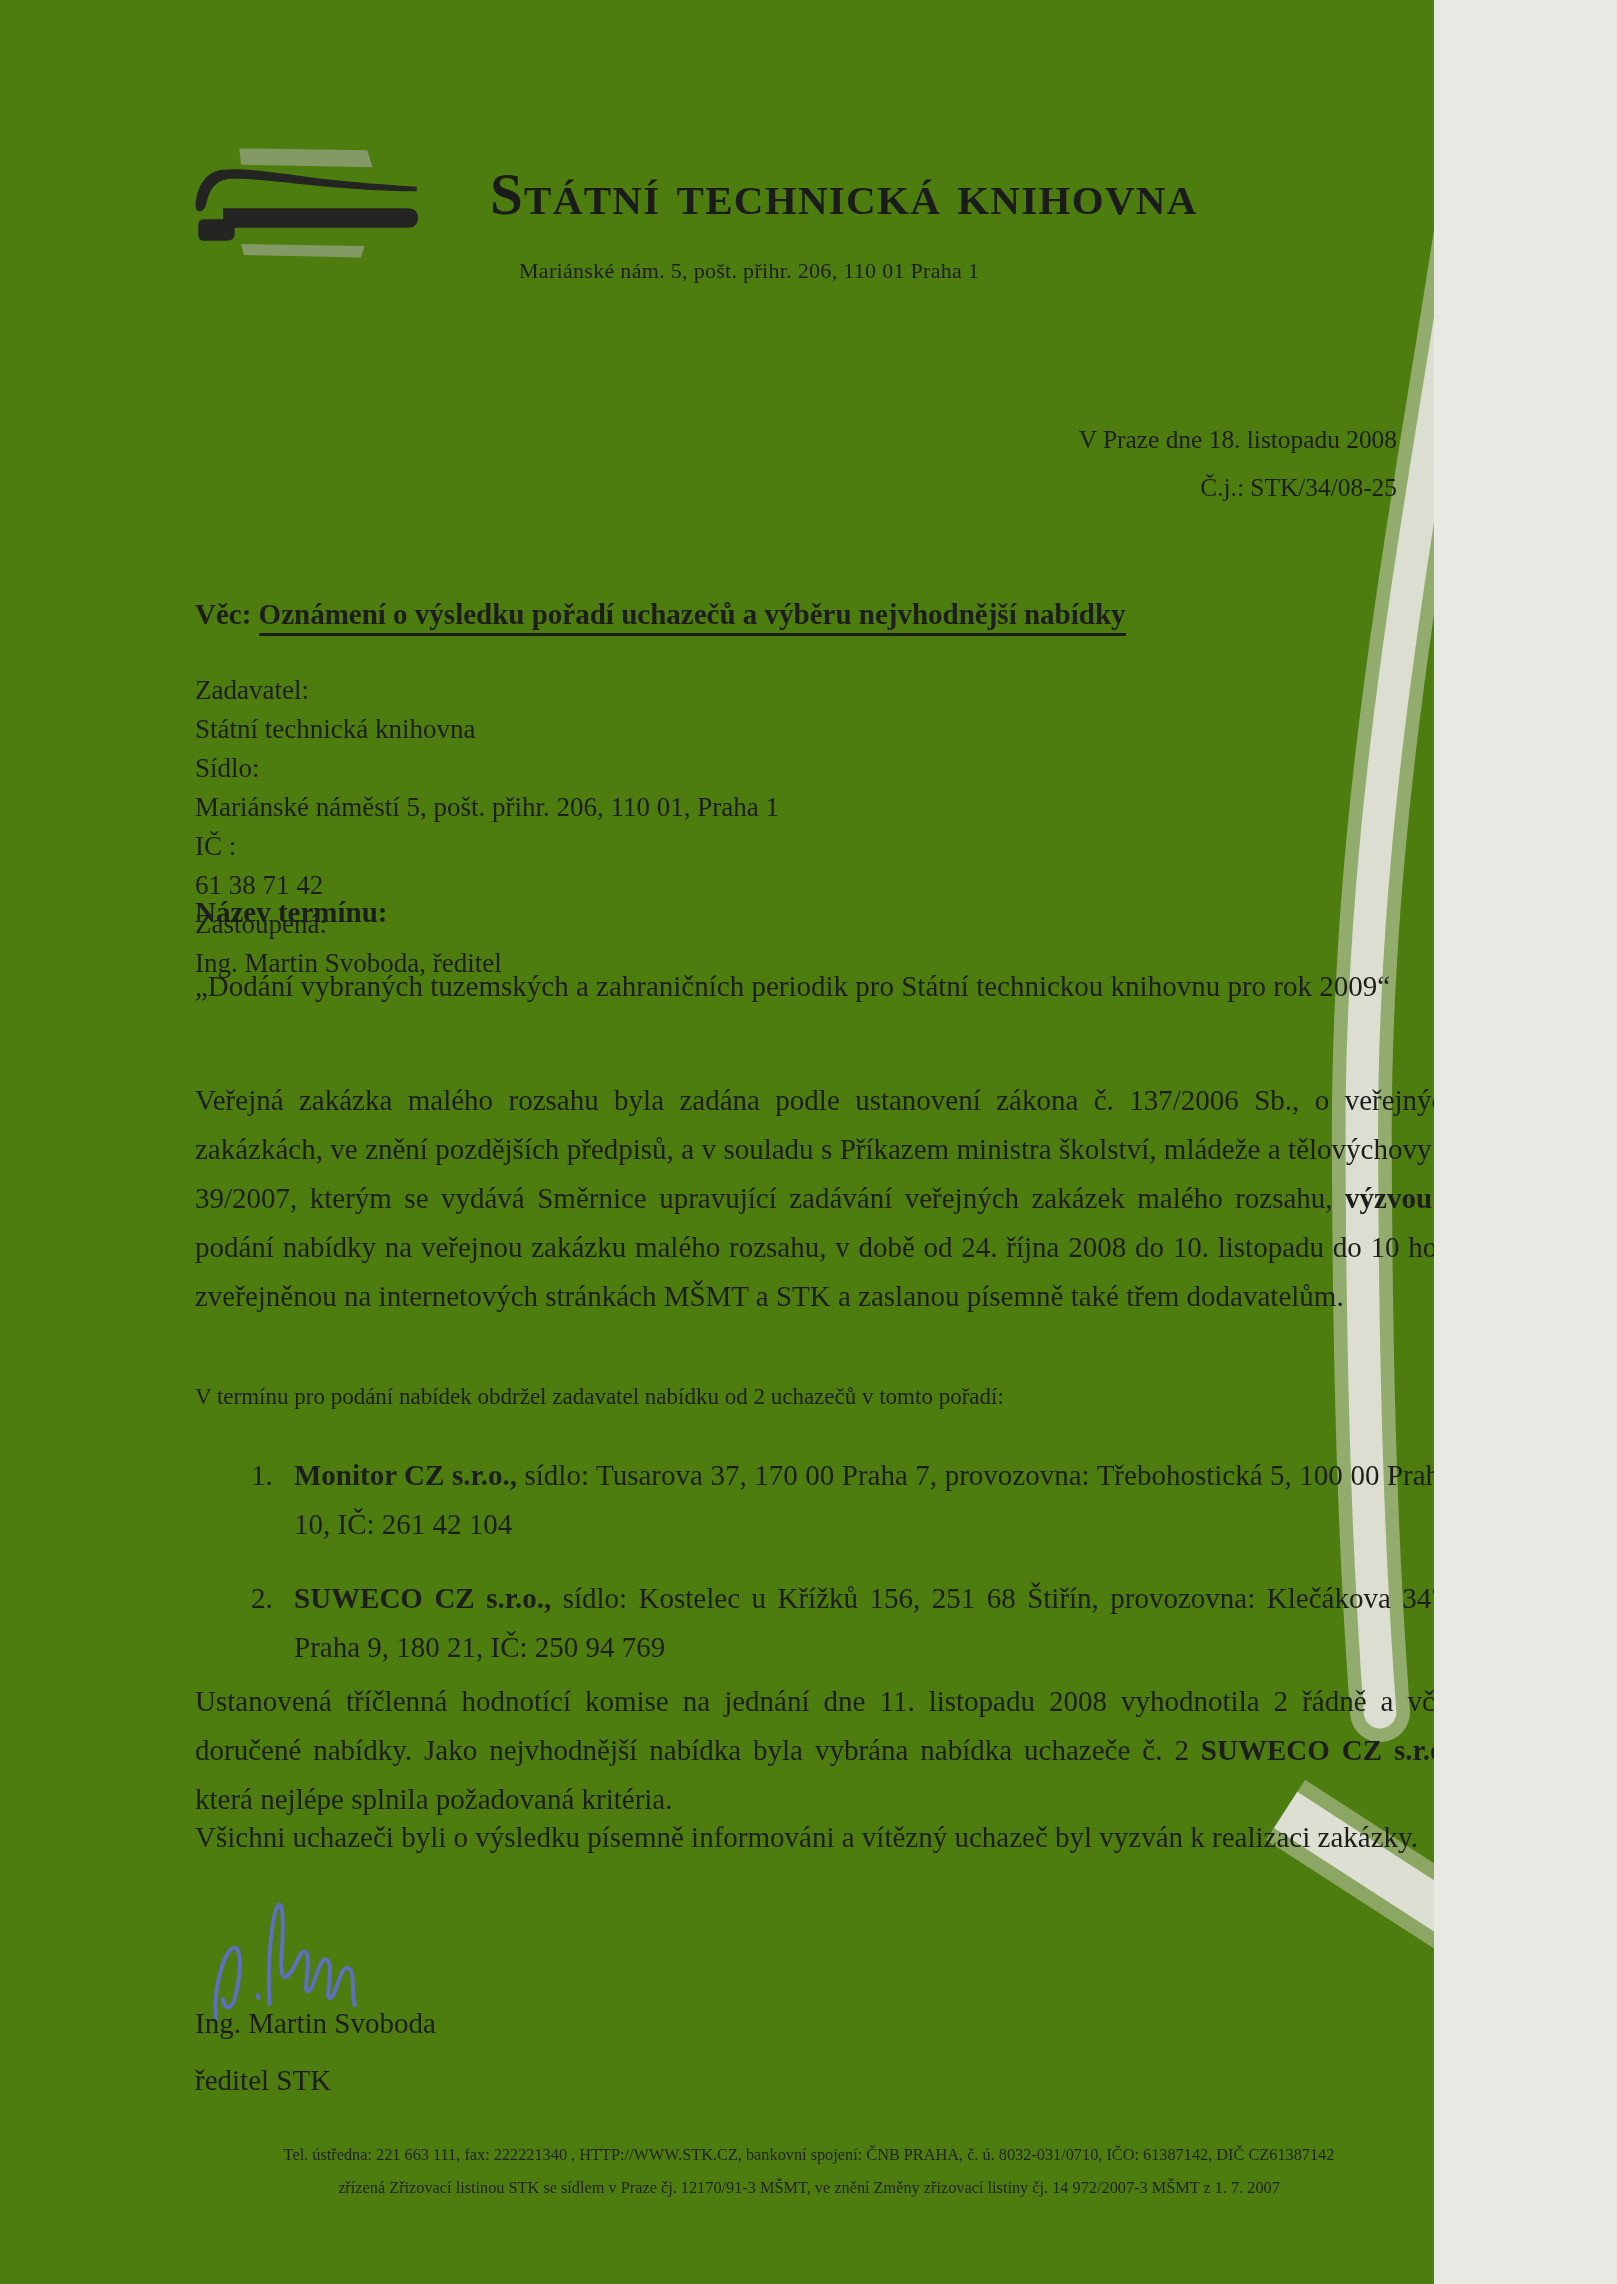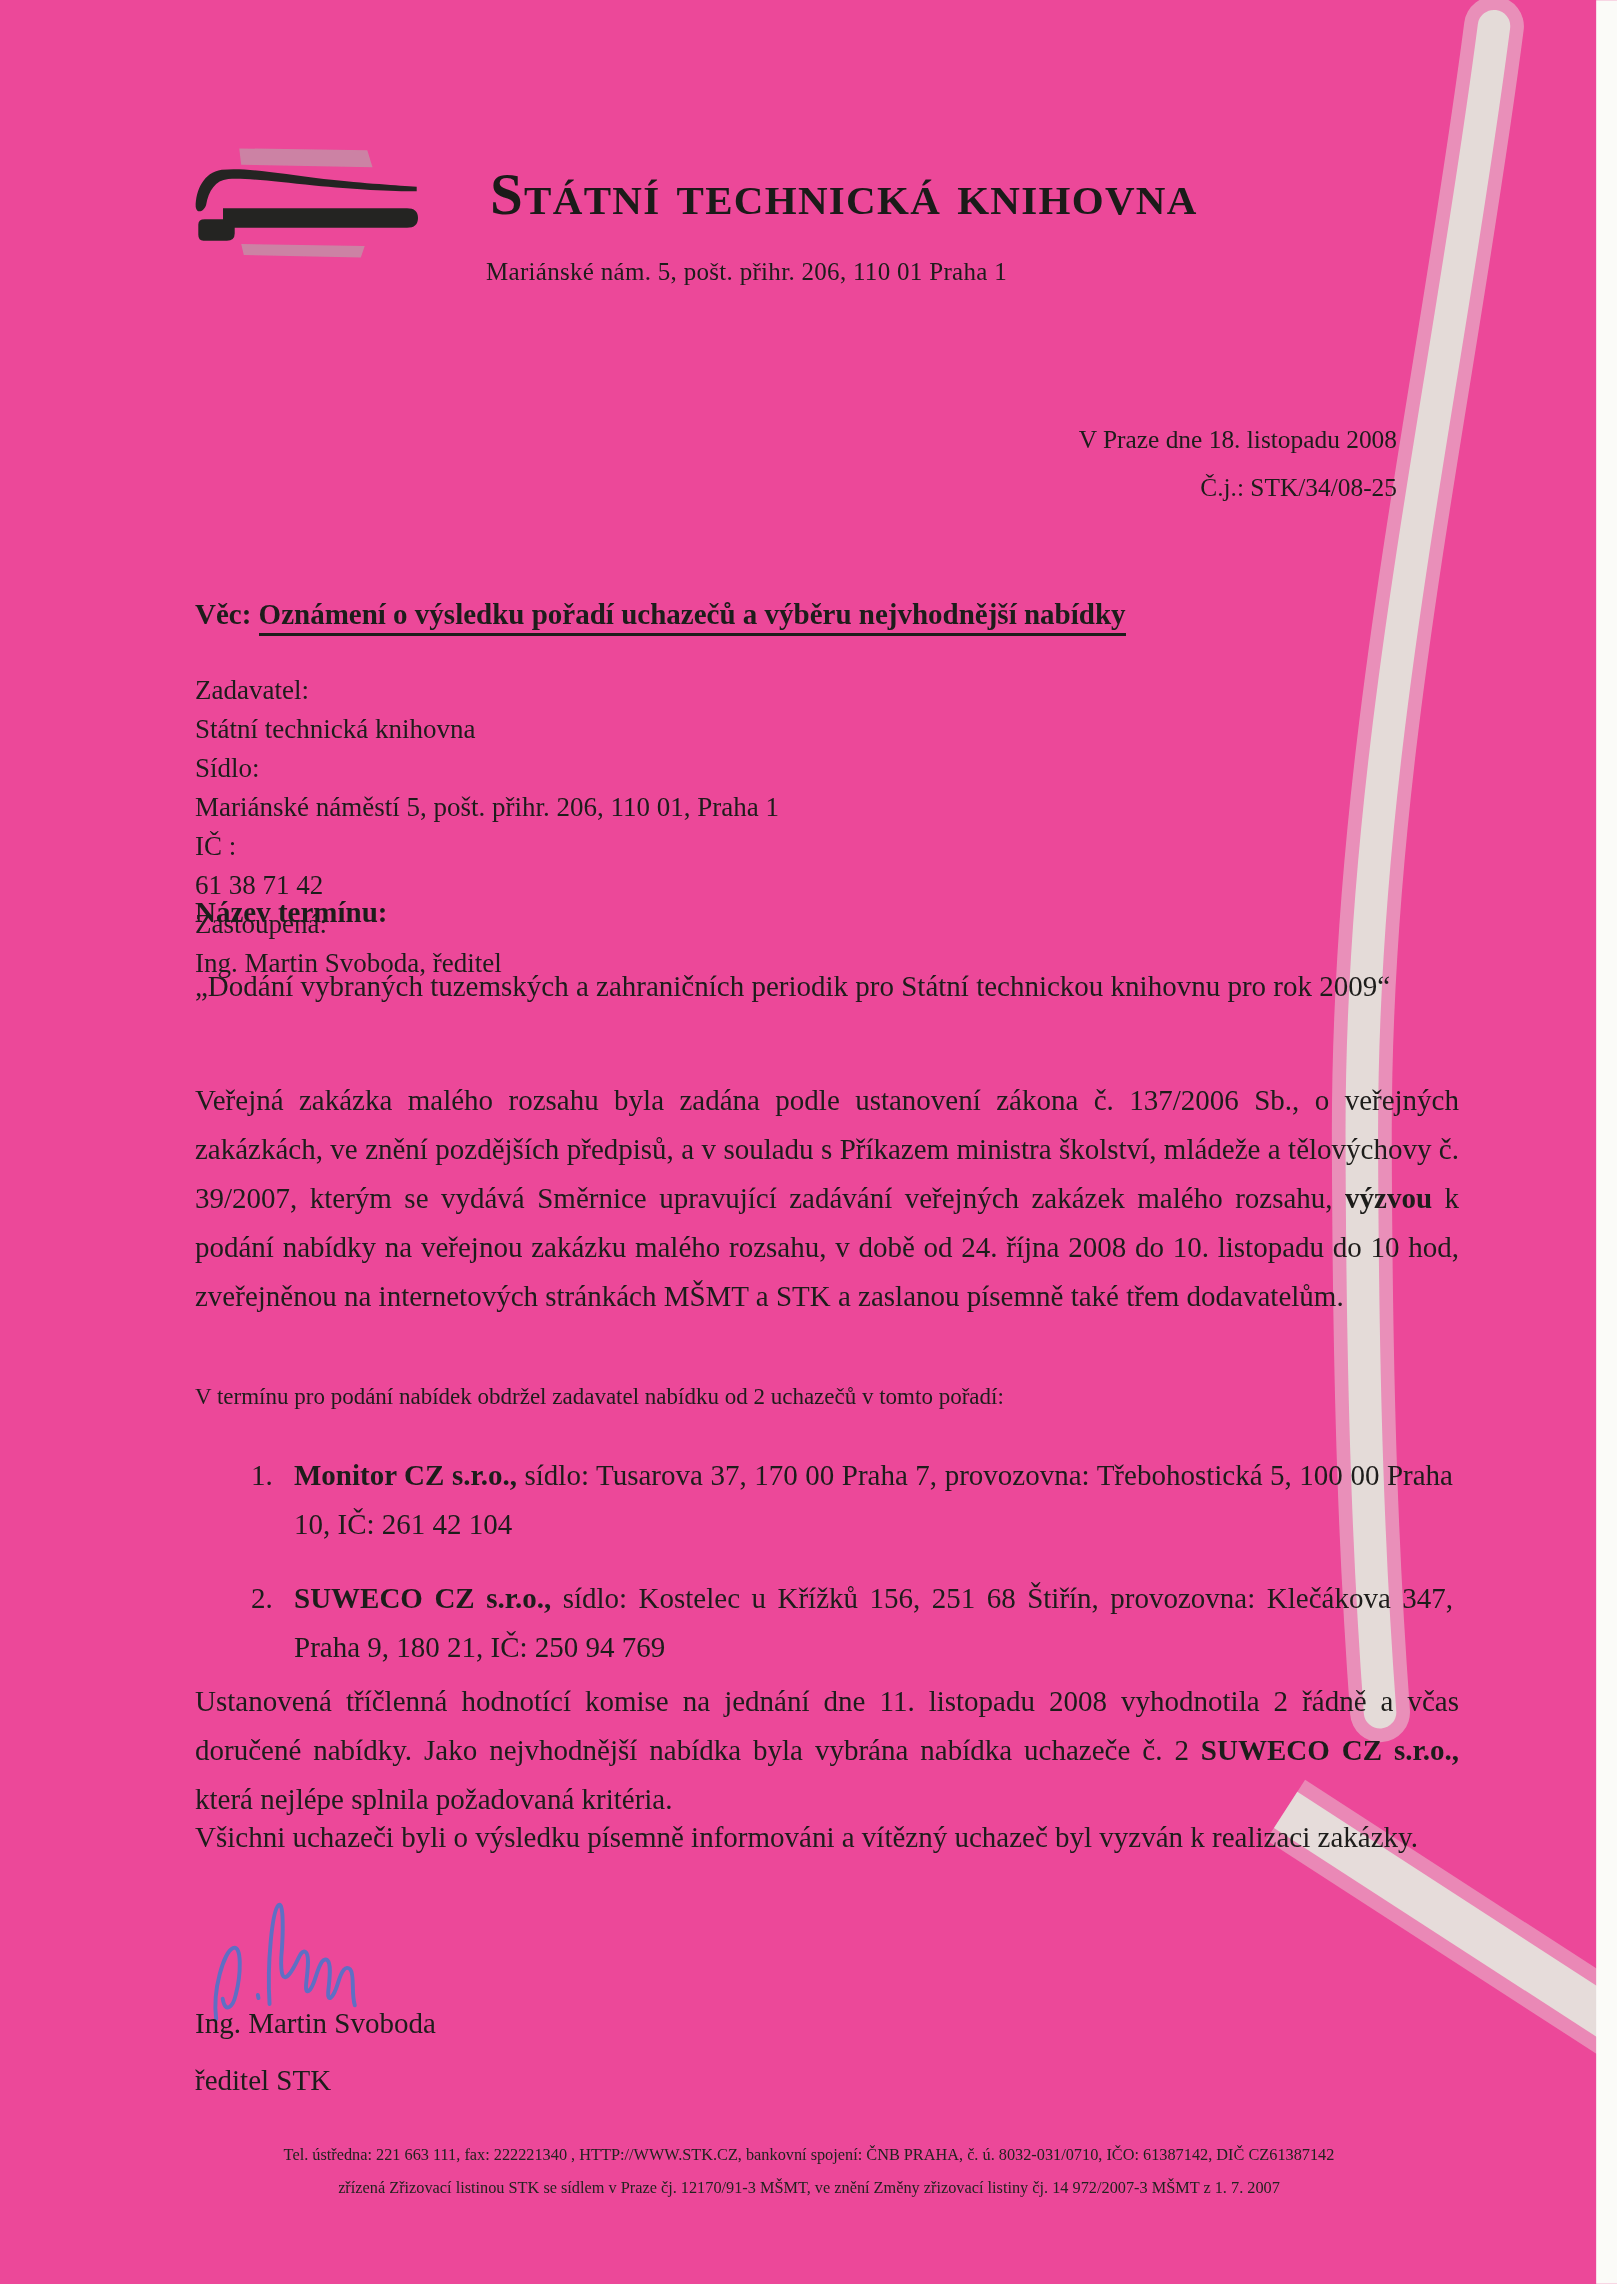--- a/index.html
+++ b/index.html
@@ -2,33 +2,33 @@
 <html lang="cs" style="font-size:10.4px"><head>
 <meta charset="utf-8">
 <style>
   html,body{margin:0;padding:0;}
   body{
     width:1617px;height:2284px;
     background:#e9e9e4;
     font-family:"Liberation Serif","DejaVu Serif",serif;
   }
   .page{
-    position:relative;width:1617px;height:2284px;
-    background:#ec4899;color:#1d1d1b;overflow:hidden;
+    position:relative;width:1434px;height:2284px;
+    background:#4d7c0f;color:#1d1d1b;overflow:hidden;
   }
   .artifacts{position:absolute;inset:0;z-index:0;}
   .content{position:absolute;inset:0;z-index:1;}
   .abs{position:absolute;}
   .logo{left:184px;top:145px;width:260px;height:114px;}
   .org-title{
     left:490px;top:160px;width:944px;
     font-size:59px;font-variant:small-caps;letter-spacing:1.3px;
     font-weight:600;color:#1b1b19;white-space:nowrap;
   }
-  .org-address{left:486px;top:258px;font-size:25px;letter-spacing:0.3px;}
+  .org-address{left:519px;top:258px;font-size:22px;letter-spacing:0.3px;}
   .meta-block{left:964px;top:415px;width:433px;text-align:right;font-size:25.4px;line-height:48px;}
   .subject{left:195px;top:598px;font-size:29px;font-weight:bold;width:1302px;}
   .subject .subject-text{border-bottom:3.3px solid #1d1d1b;padding-bottom:2.6px;}
   .details{left:195px;top:671px;font-size:27px;line-height:39px;}
   .details .row{display:flex;flex-direction:column;}
   .details .lbl{width:169px;}
   .contract-name-label{left:195px;top:896px;font-size:29px;font-weight:bold;}
   .quote-para{left:195px;top:962px;width:1264px;font-size:29px;line-height:48px;text-align:justify;}
   .p1{left:195px;top:1076px;width:1264px;font-size:29px;line-height:49px;text-align:justify;}
   .p2{left:195px;top:1384px;width:1289px;font-size:23px;}

